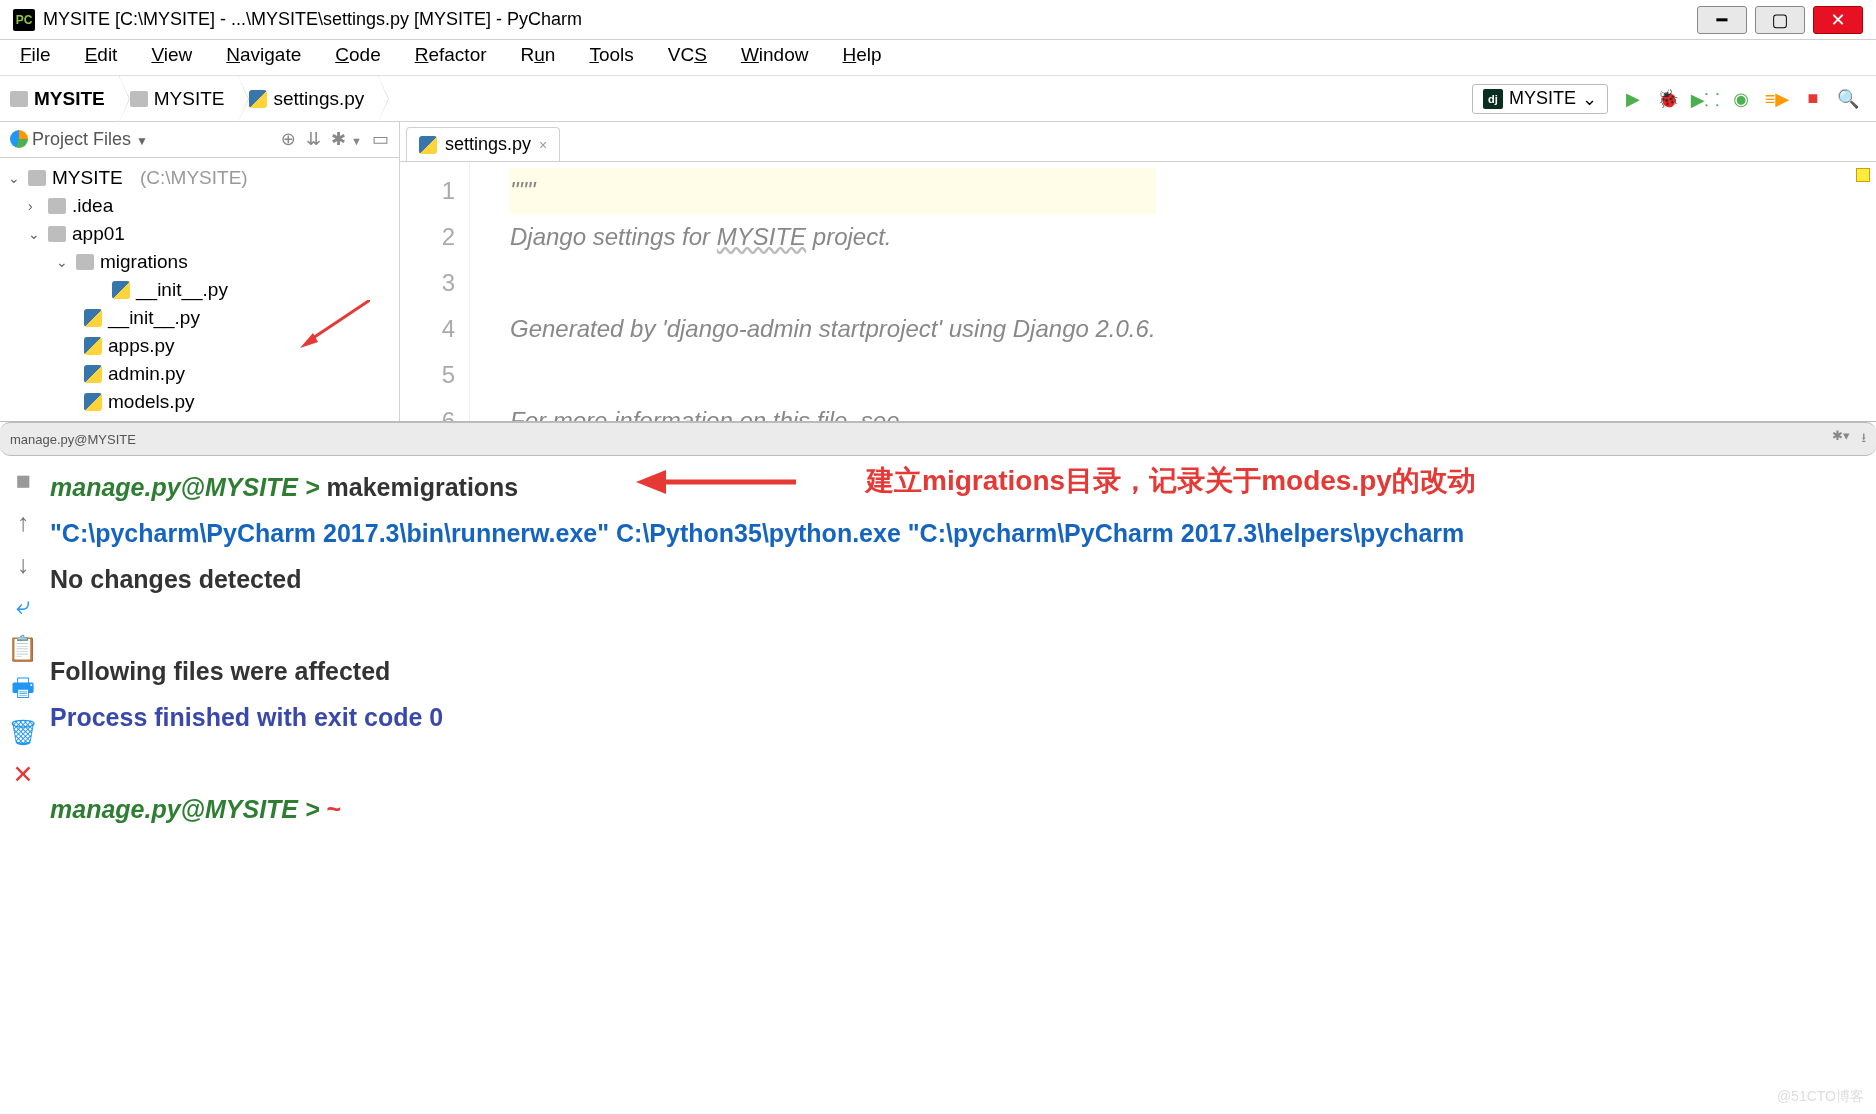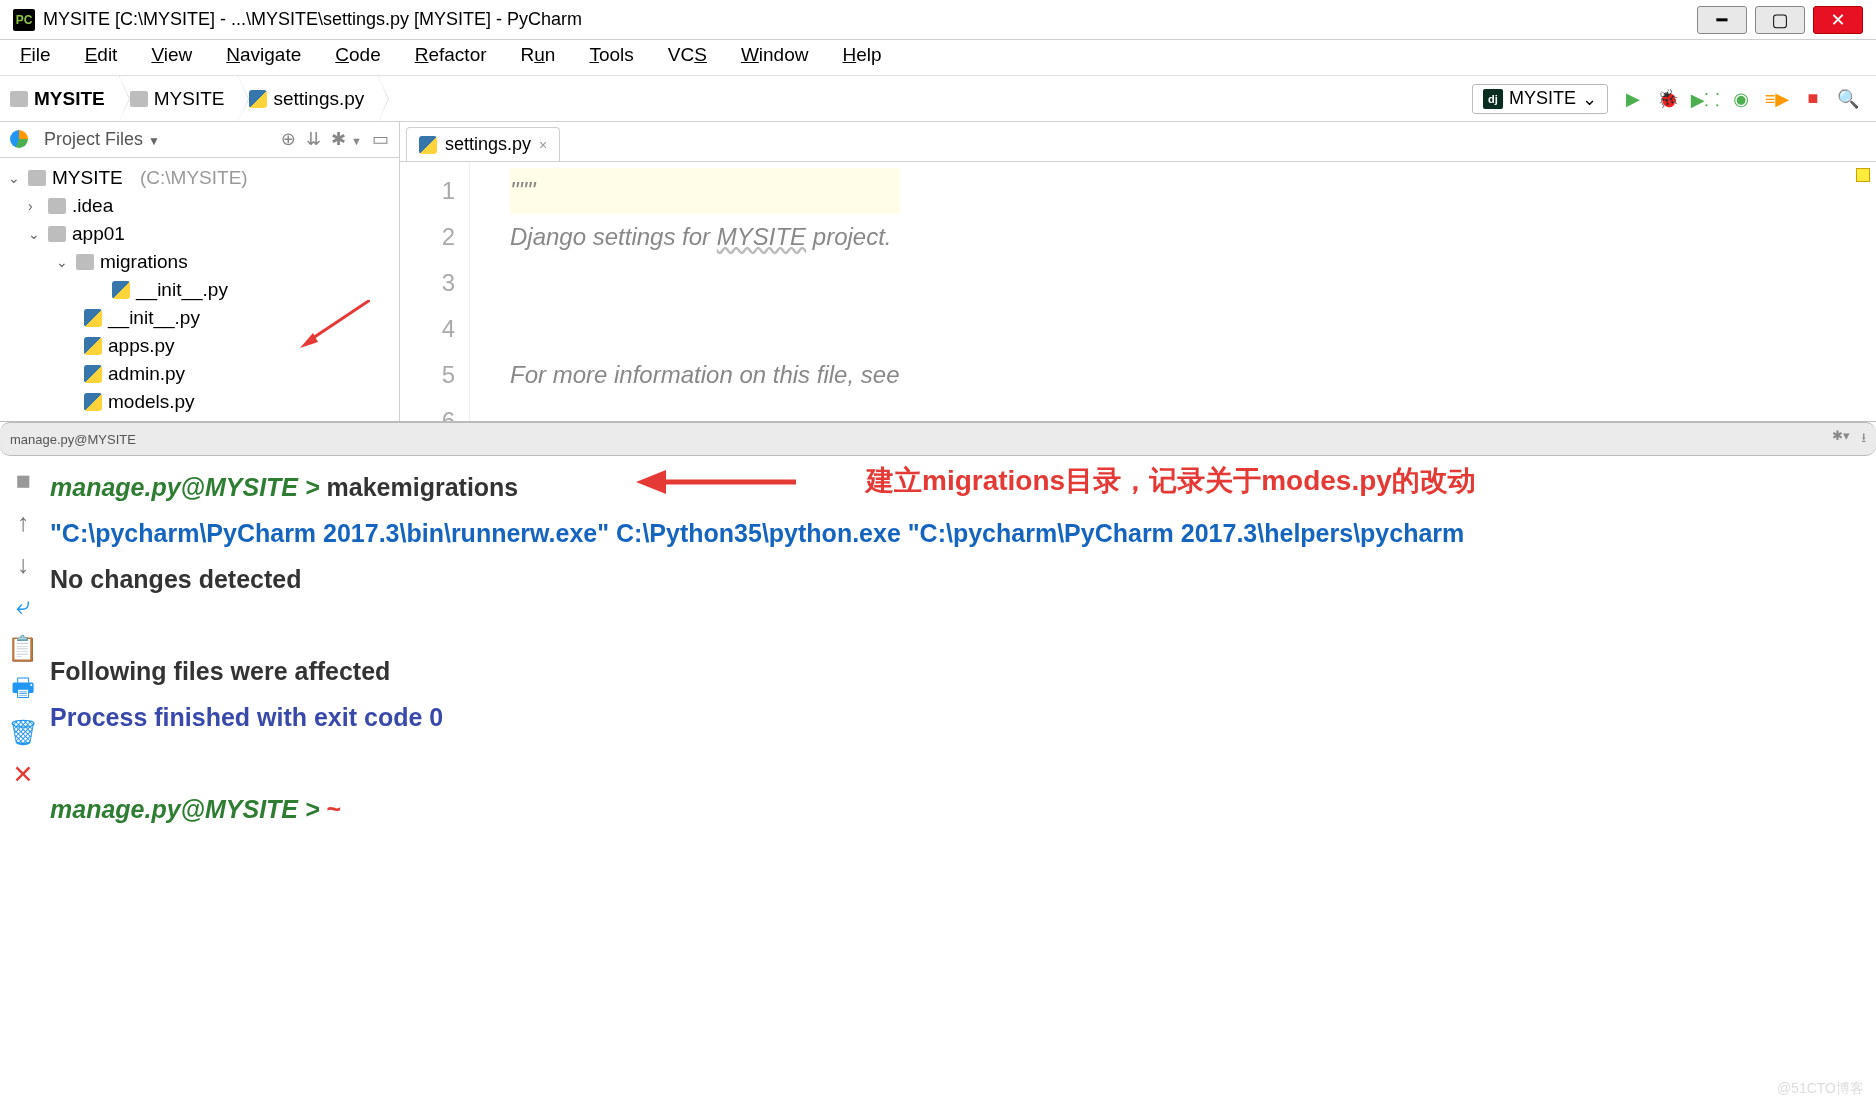--- a/index.html
+++ b/index.html
@@ -17,21 +17,21 @@
 .breadcrumb { display: flex; align-items: center; height: 100%; font-size: 19px; }
 .crumb { display: flex; align-items: center; padding: 0 14px 0 10px; height: 100%; border-right: 1px solid #ddd; position: relative; gap: 6px; }
 .crumb::after { content: ""; position: absolute; right: -10px; top: 0; width: 0; height: 0; border-top: 23px solid transparent; border-bottom: 23px solid transparent; border-left: 10px solid #fff; z-index: 2; }
 .crumb::before { content: ""; position: absolute; right: -11px; top: 0; width: 0; height: 0; border-top: 23px solid transparent; border-bottom: 23px solid transparent; border-left: 11px solid #ddd; z-index: 1; }
 .tool-right { margin-left: auto; display: flex; align-items: center; gap: 14px; padding-right: 16px; }
 .run-config { border: 1px solid #bbb; padding: 3px 10px; border-radius: 3px; display: flex; align-items: center; gap: 6px; }
 .dj-icon { display: inline-flex; width: 20px; height: 20px; background: #092e20; color: #fff; font-size: 11px; align-items: center; justify-content: center; border-radius: 2px; font-weight: bold; }
 .tool-ic { width: 22px; height: 22px; display: inline-flex; align-items: center; justify-content: center; }
 .main { flex: 0 0 auto; height: 300px; display: flex; border-bottom: 1px solid #bbb; }
 .sidebar { width: 400px; border-right: 1px solid #d0d0d0; display: flex; flex-direction: column; }
-.side-header { height: 40px; border-bottom: 1px solid #d0d0d0; display: flex; align-items: center; padding: 0 10px; gap: 16px; font-size: 18px; }
+.side-header { height: 40px; border-bottom: 1px solid #d0d0d0; display: flex; align-items: center; padding: 0 10px; gap: 4px; font-size: 18px; }
 .side-header .title { color: #555; }
 .side-header .dd { font-size: 12px; color: #666; }
 .side-tools { margin-left: auto; display: flex; gap: 10px; color: #888; }
 .tree { padding: 6px 0; overflow: auto; font-size: 19px; }
 .tree-row { display: flex; align-items: center; padding: 3px 8px; gap: 6px; white-space: nowrap; }
 .chev { width: 14px; display: inline-block; color: #666; font-size: 14px; }
 .fold-ic { width: 18px; height: 16px; background: #bdbdbd; border-radius: 2px; display: inline-block; }
 .py-ic { width: 18px; height: 18px; background: linear-gradient(135deg, #3776ab 50%, #ffd43b 50%); border-radius: 3px; display: inline-block; }
 .tree-row.d1 { padding-left: 28px; } .tree-row.d2 { padding-left: 56px; } .tree-row.d3 { padding-left: 84px; } .tree-row.d4 { padding-left: 112px; }
 .tree-hint { color: #999; }
@@ -52,21 +52,21 @@
 .terminal { flex: 1; display: flex; background: #fff; font-family: "Courier New", monospace; font-size: 25px; }
 .term-gutter { width: 46px; display: flex; flex-direction: column; align-items: center; gap: 14px; padding-top: 10px; color: #777; }
 .term-gutter span { height: 28px; display: flex; align-items: center; justify-content: center; }
 .term-body { flex: 1; padding: 8px 4px; line-height: 46px; position: relative; font-weight: bold; }
 .prompt { color: #2e7d32; font-style: italic; }
 .path { color: #1565c0; }
 .plain { color: #333; }
 .exit { color: #3949ab; }
 .caret { color: #e53935; }
 .annotation { position: absolute; color: #e53935; font-size: 28px; font-family: "Microsoft YaHei", sans-serif; }
-.watermark { position: absolute; right: 12px; bottom: 16px; color: #ddd; font-size: 14px; }
+.watermark { position: absolute; right: 12px; bottom: 8px; color: #ddd; font-size: 14px; }
 .pie-ic { width: 18px; height: 18px; border-radius: 50%; background: conic-gradient(#ff9800 0 90deg,#4caf50 90deg 200deg,#2196f3 200deg 360deg); display: inline-block; }
 </style>
 </head>
 <body>
 
 <div class="titlebar">
   <span class="pc-icon">PC</span>
   <span class="titlebar-text">MYSITE [C:\MYSITE] - ...\MYSITE\settings.py [MYSITE] - PyCharm</span>
   <div class="win-controls">
     <div class="win-btn">━</div>
@@ -194,20 +194,21 @@
           <div>2</div>
           <div>3</div>
           <div>4</div>
           <div>5</div>
           <div>6</div>
       </div>
       <div class="lines">
         <div class="hl">"""</div>
         <div><span>Django settings for </span><span class="uw">MYSITE</span><span> project.</span></div>
         <div></div>
+        <div>Generated by 'django-admin startproject' using Django 2.0.6.</div>
         <div></div>
         <div>For more information on this file, see</div>
 
       </div>
       <div class="marker"></div>
     </div>
   </div>
 </div>
 
 <div class="term-header">

